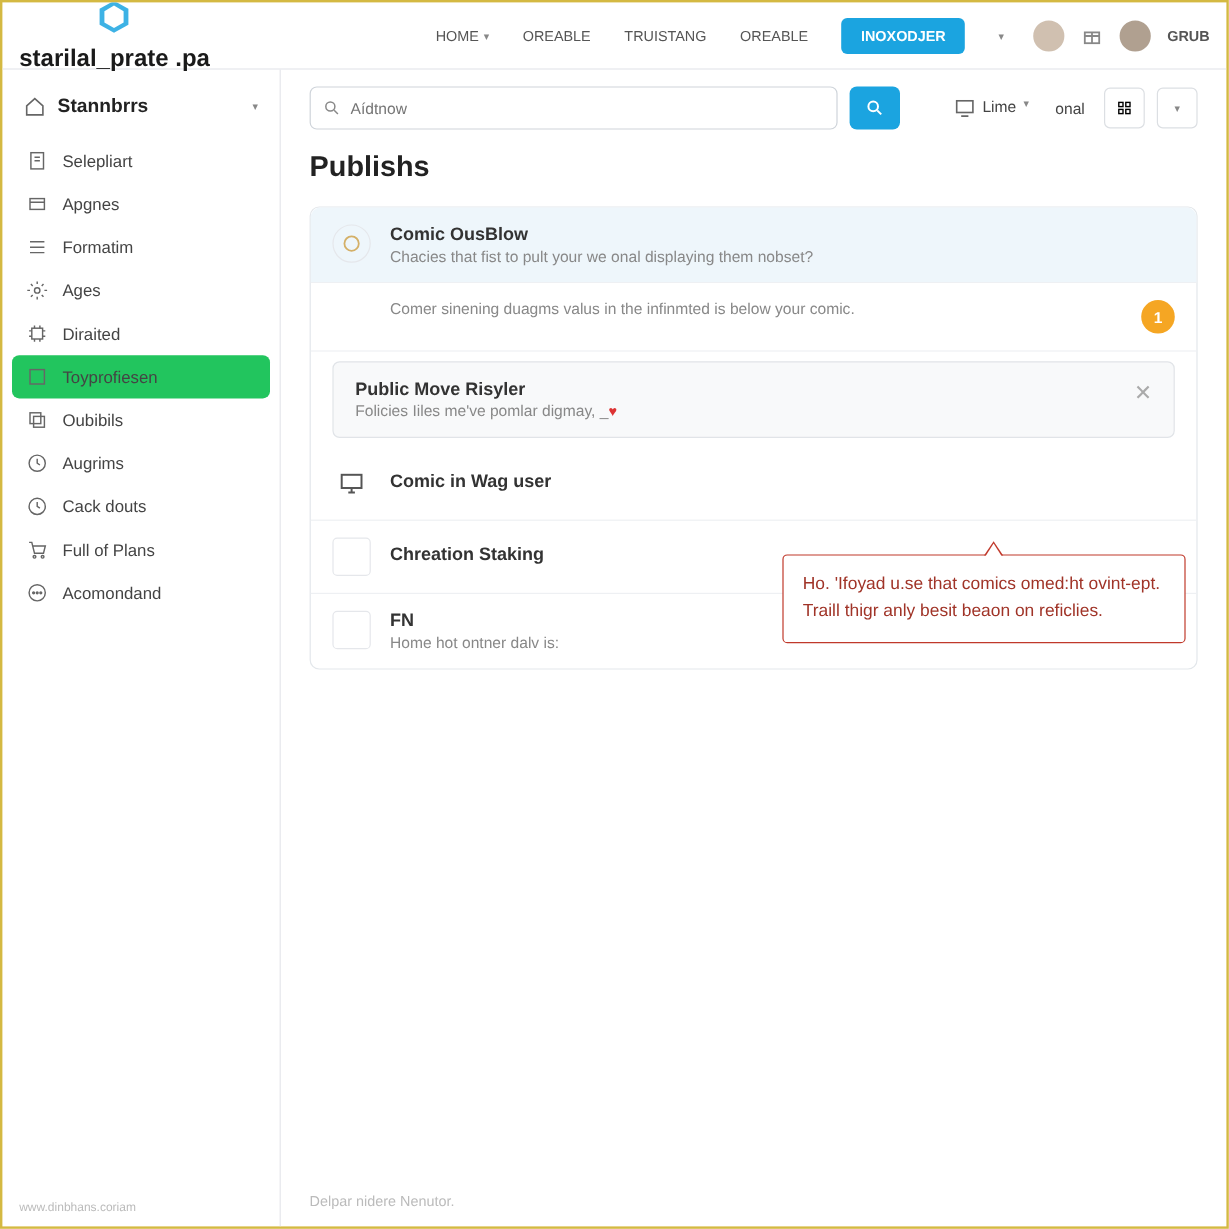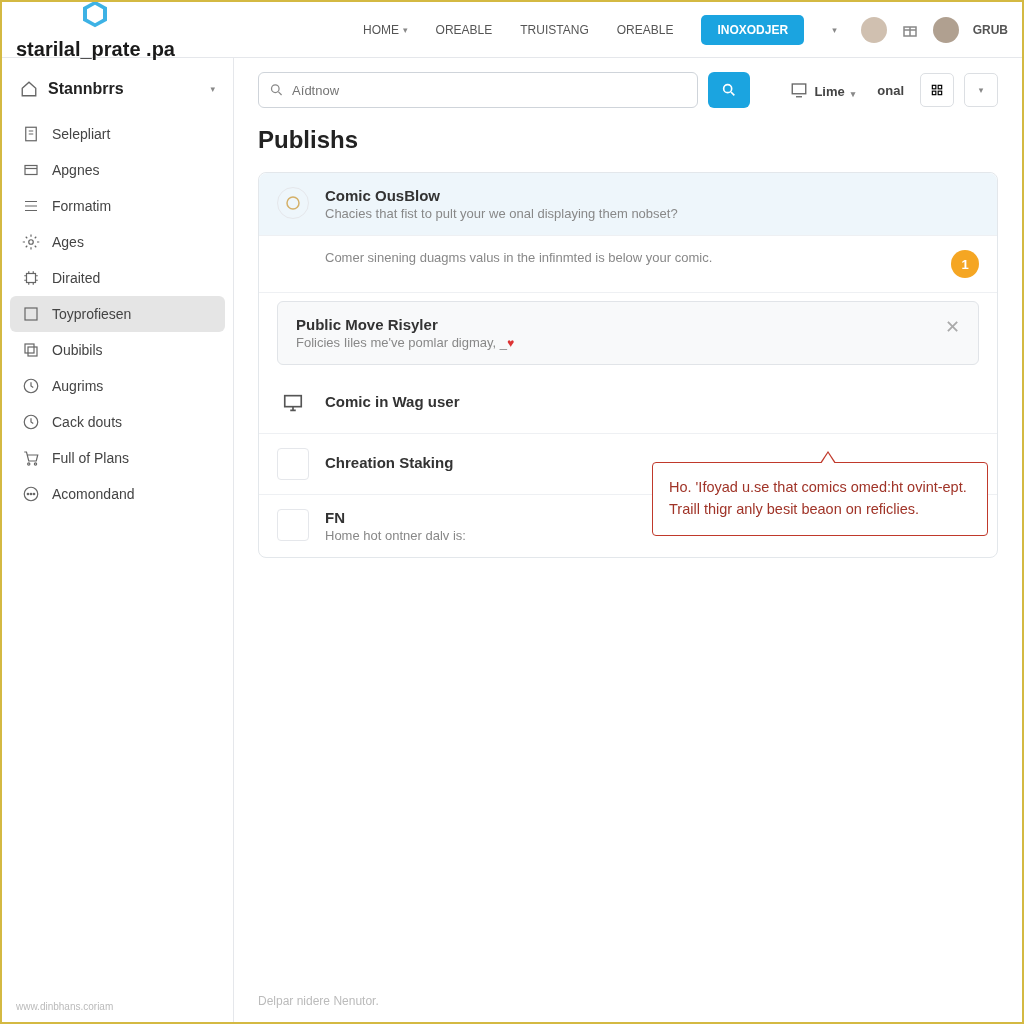--- a/index.html
+++ b/index.html
@@ -15,30 +15,30 @@
 .hdr-right { display: flex; align-items: center; gap: 14px; margin-left: 24px; }
 .avatar { width: 26px; height: 26px; border-radius: 50%; background: #d0c0b0; }
 .avatar.alt { background: #b0a090; }
 .hdr-ic { width: 18px; height: 18px; color: #888; }
 .grub { font-size: 12px; font-weight: 600; color: #555; }
 .layout { display: flex; height: calc(100% - 56px); }
 .sidebar { width: 232px; border-right: 1px solid #e5e7eb; padding: 16px 8px; }
 .sb-head { display: flex; align-items: center; gap: 10px; padding: 6px 10px 18px; }
 .sb-title { font-size: 16px; font-weight: 700; color: #222; flex: 1; }
 .sb-item { display: flex; align-items: center; gap: 12px; padding: 9px 12px; border-radius: 6px; color: #444; font-size: 14px; cursor: pointer; }
-.sb-item.active { background: #e5e5e5; }
+.sb-item.active { background: #22c55e; }
 .sb-ic { width: 18px; height: 18px; flex-shrink: 0; color: #666; }
 .main { flex: 1; padding: 14px 24px; position: relative; }
 .toolbar { display: flex; align-items: center; gap: 10px; margin-bottom: 18px; }
 .search-wrap { flex: 0 0 440px; position: relative; border: 1.5px solid #cfd4da; border-radius: 6px; height: 36px; display: flex; align-items: center; padding: 0 10px; }
 .search-wrap svg { width: 16px; height: 16px; color: #888; }
 .search-input { border: none; outline: none; font-size: 13px; color: #999; margin-left: 8px; width: 100%; background: transparent; }
 .search-btn { background: #1ba4e0; border: none; border-radius: 6px; width: 42px; height: 36px; display: flex; align-items: center; justify-content: center; color: #fff; }
 .tool-spacer { flex:1; }
-.tool-item { display:flex; align-items:flex-end; gap:6px; font-size:13px; color:#444; padding: 0 6px; font-weight: bold; }
+.tool-item { display:flex; align-items:flex-start; gap:6px; font-size:13px; color:#444; padding: 0 6px; }
 .sq-btn { width:34px; height:34px; border:1px solid #dcdfe3; border-radius:5px; display:flex; align-items:center; justify-content:center; }
 .page-title { font-size: 24px; font-weight: 700; color: #222; margin-bottom: 18px; }
 .card { border:1px solid #e3e7eb; border-radius: 8px; }
 .row { display:flex; align-items:flex-start; gap:16px; padding:14px 18px; border-bottom:1px solid #eef0f3; position:relative; }
 .row:last-child { border-bottom:none; }
 .row.highlight { background:#eef6fb; border-radius:8px 8px 0 0;}
 .row.inner { margin: 8px 18px; border:1px solid #e1e4e8; border-radius:6px; background:#f8f9fa;}
 .row-icon { width:32px; height:32px; flex-shrink:0; border:1px solid #e5e7eb; border-radius:4px; display:flex; align-items:center; justify-content:center; color:#888;}
 .row-icon.circle { border-radius:50%;}
 .row-body { flex:1; }

